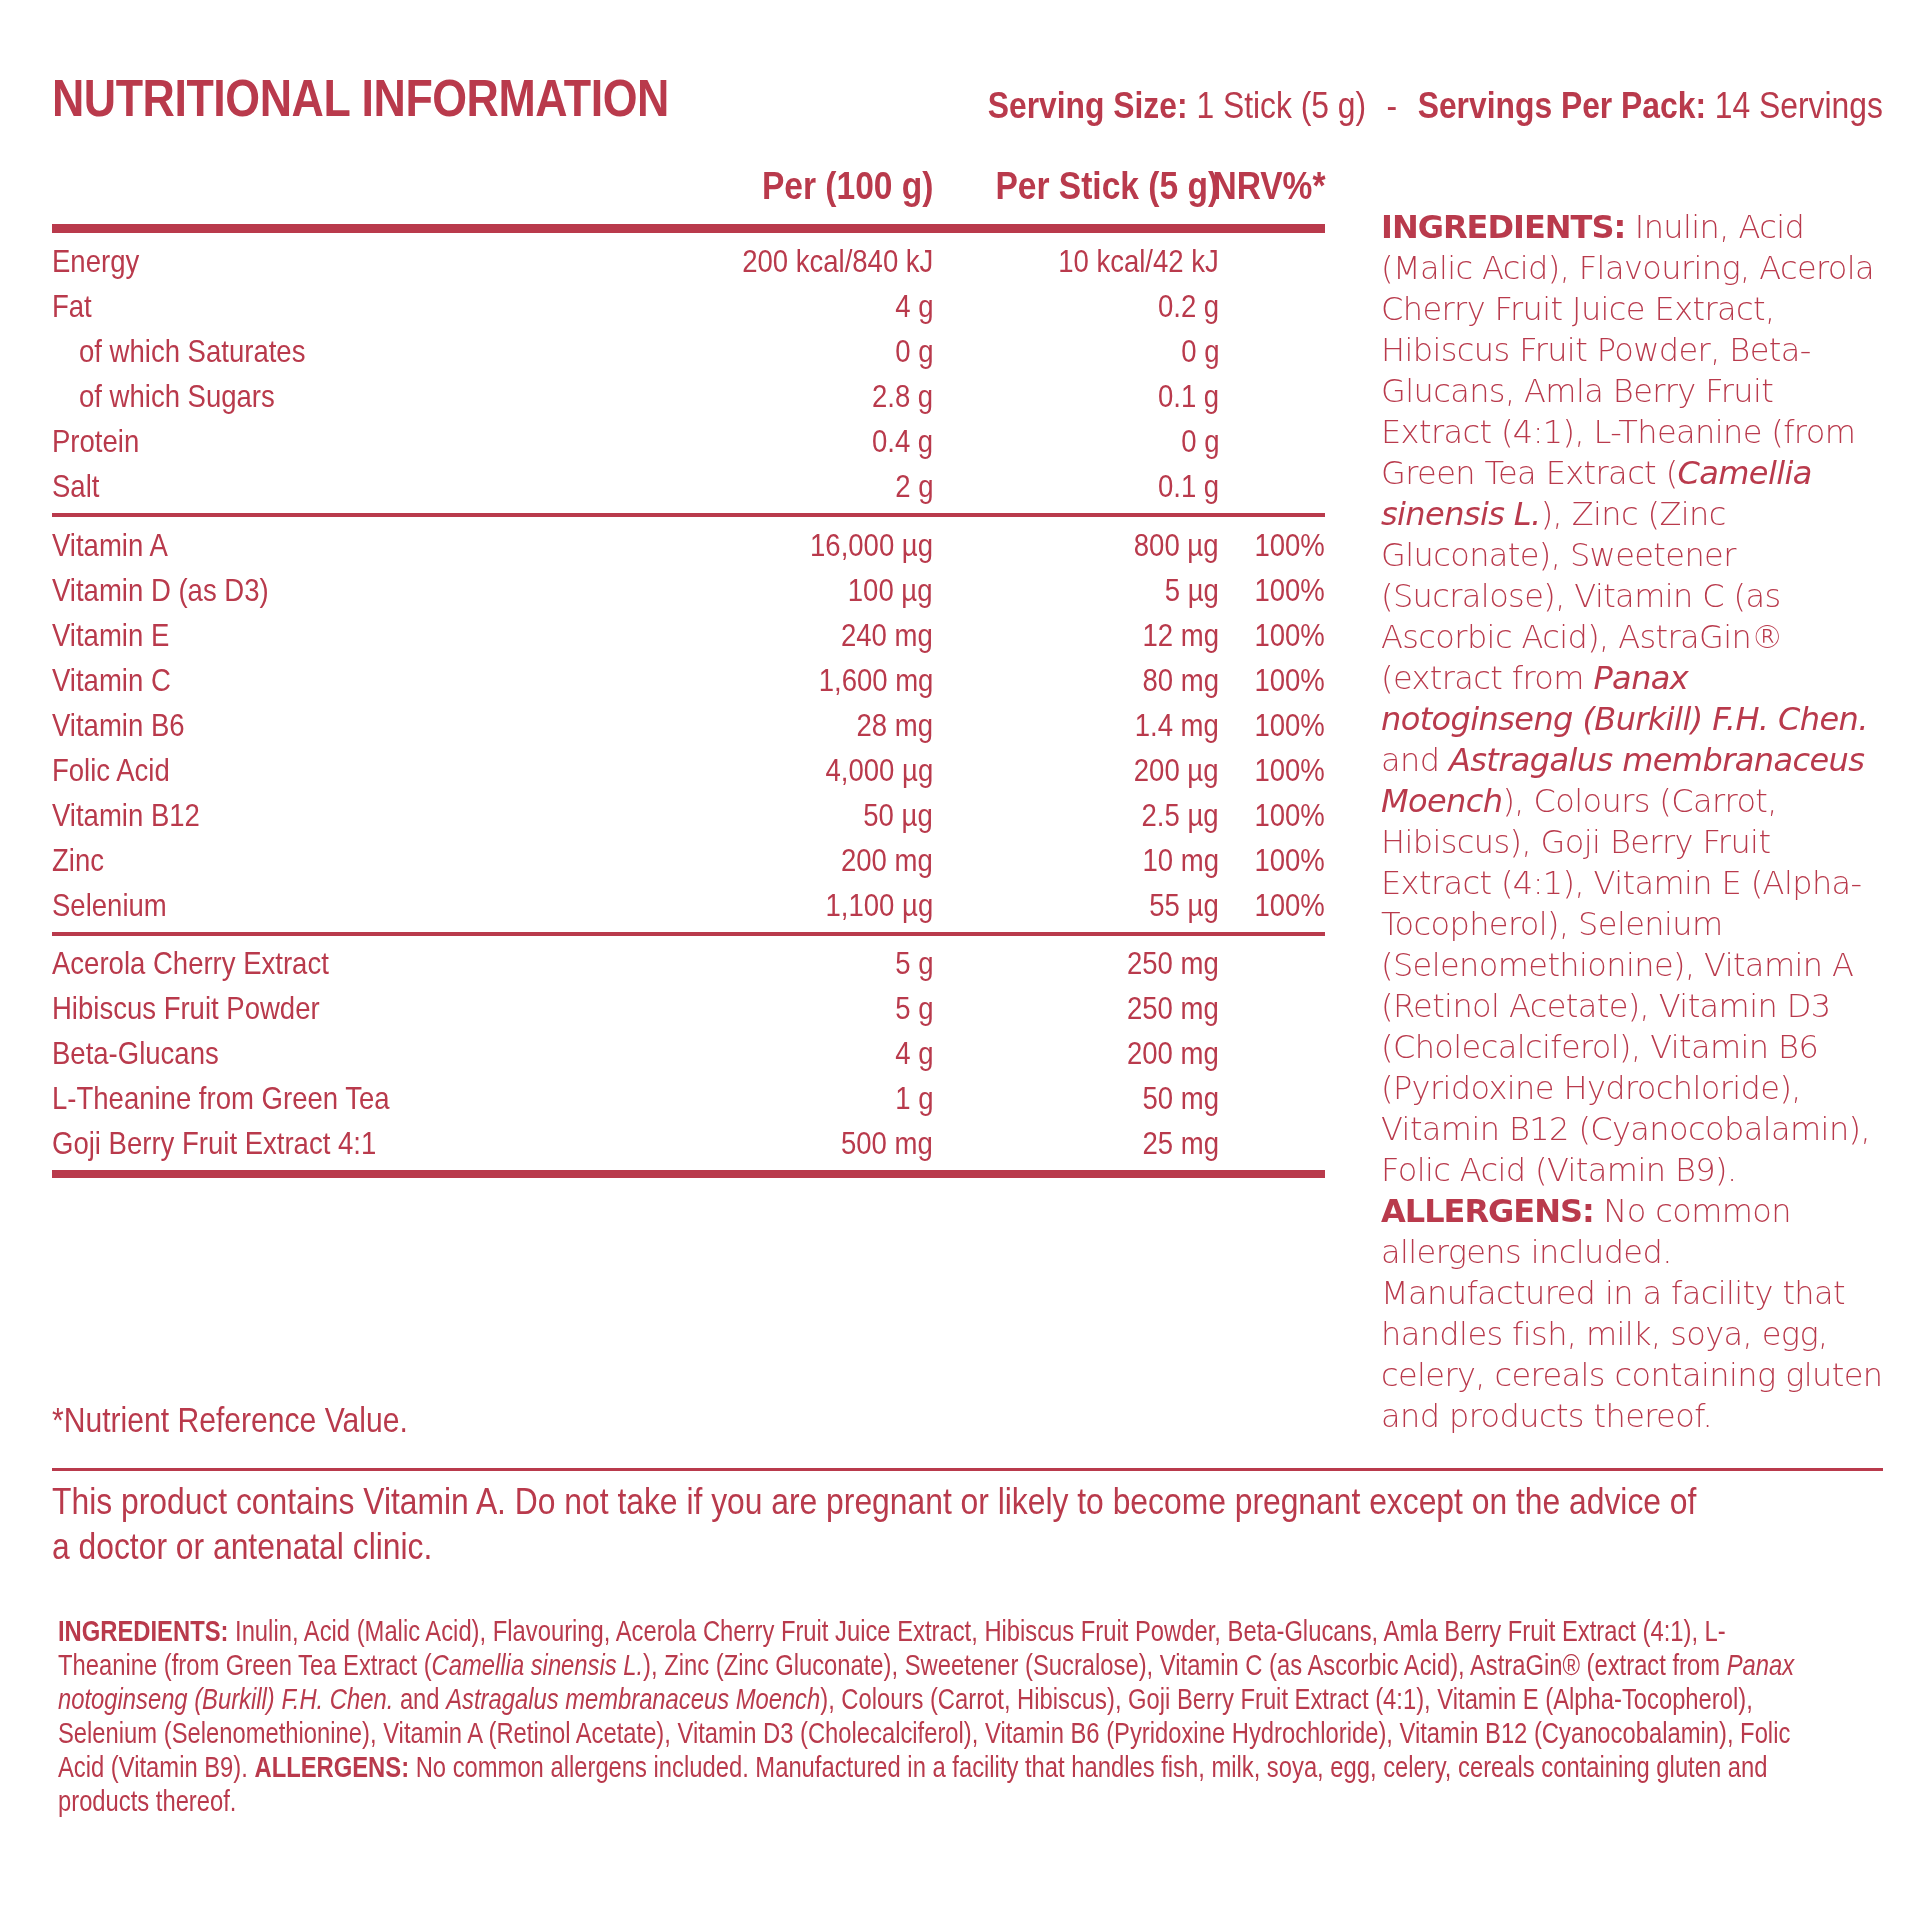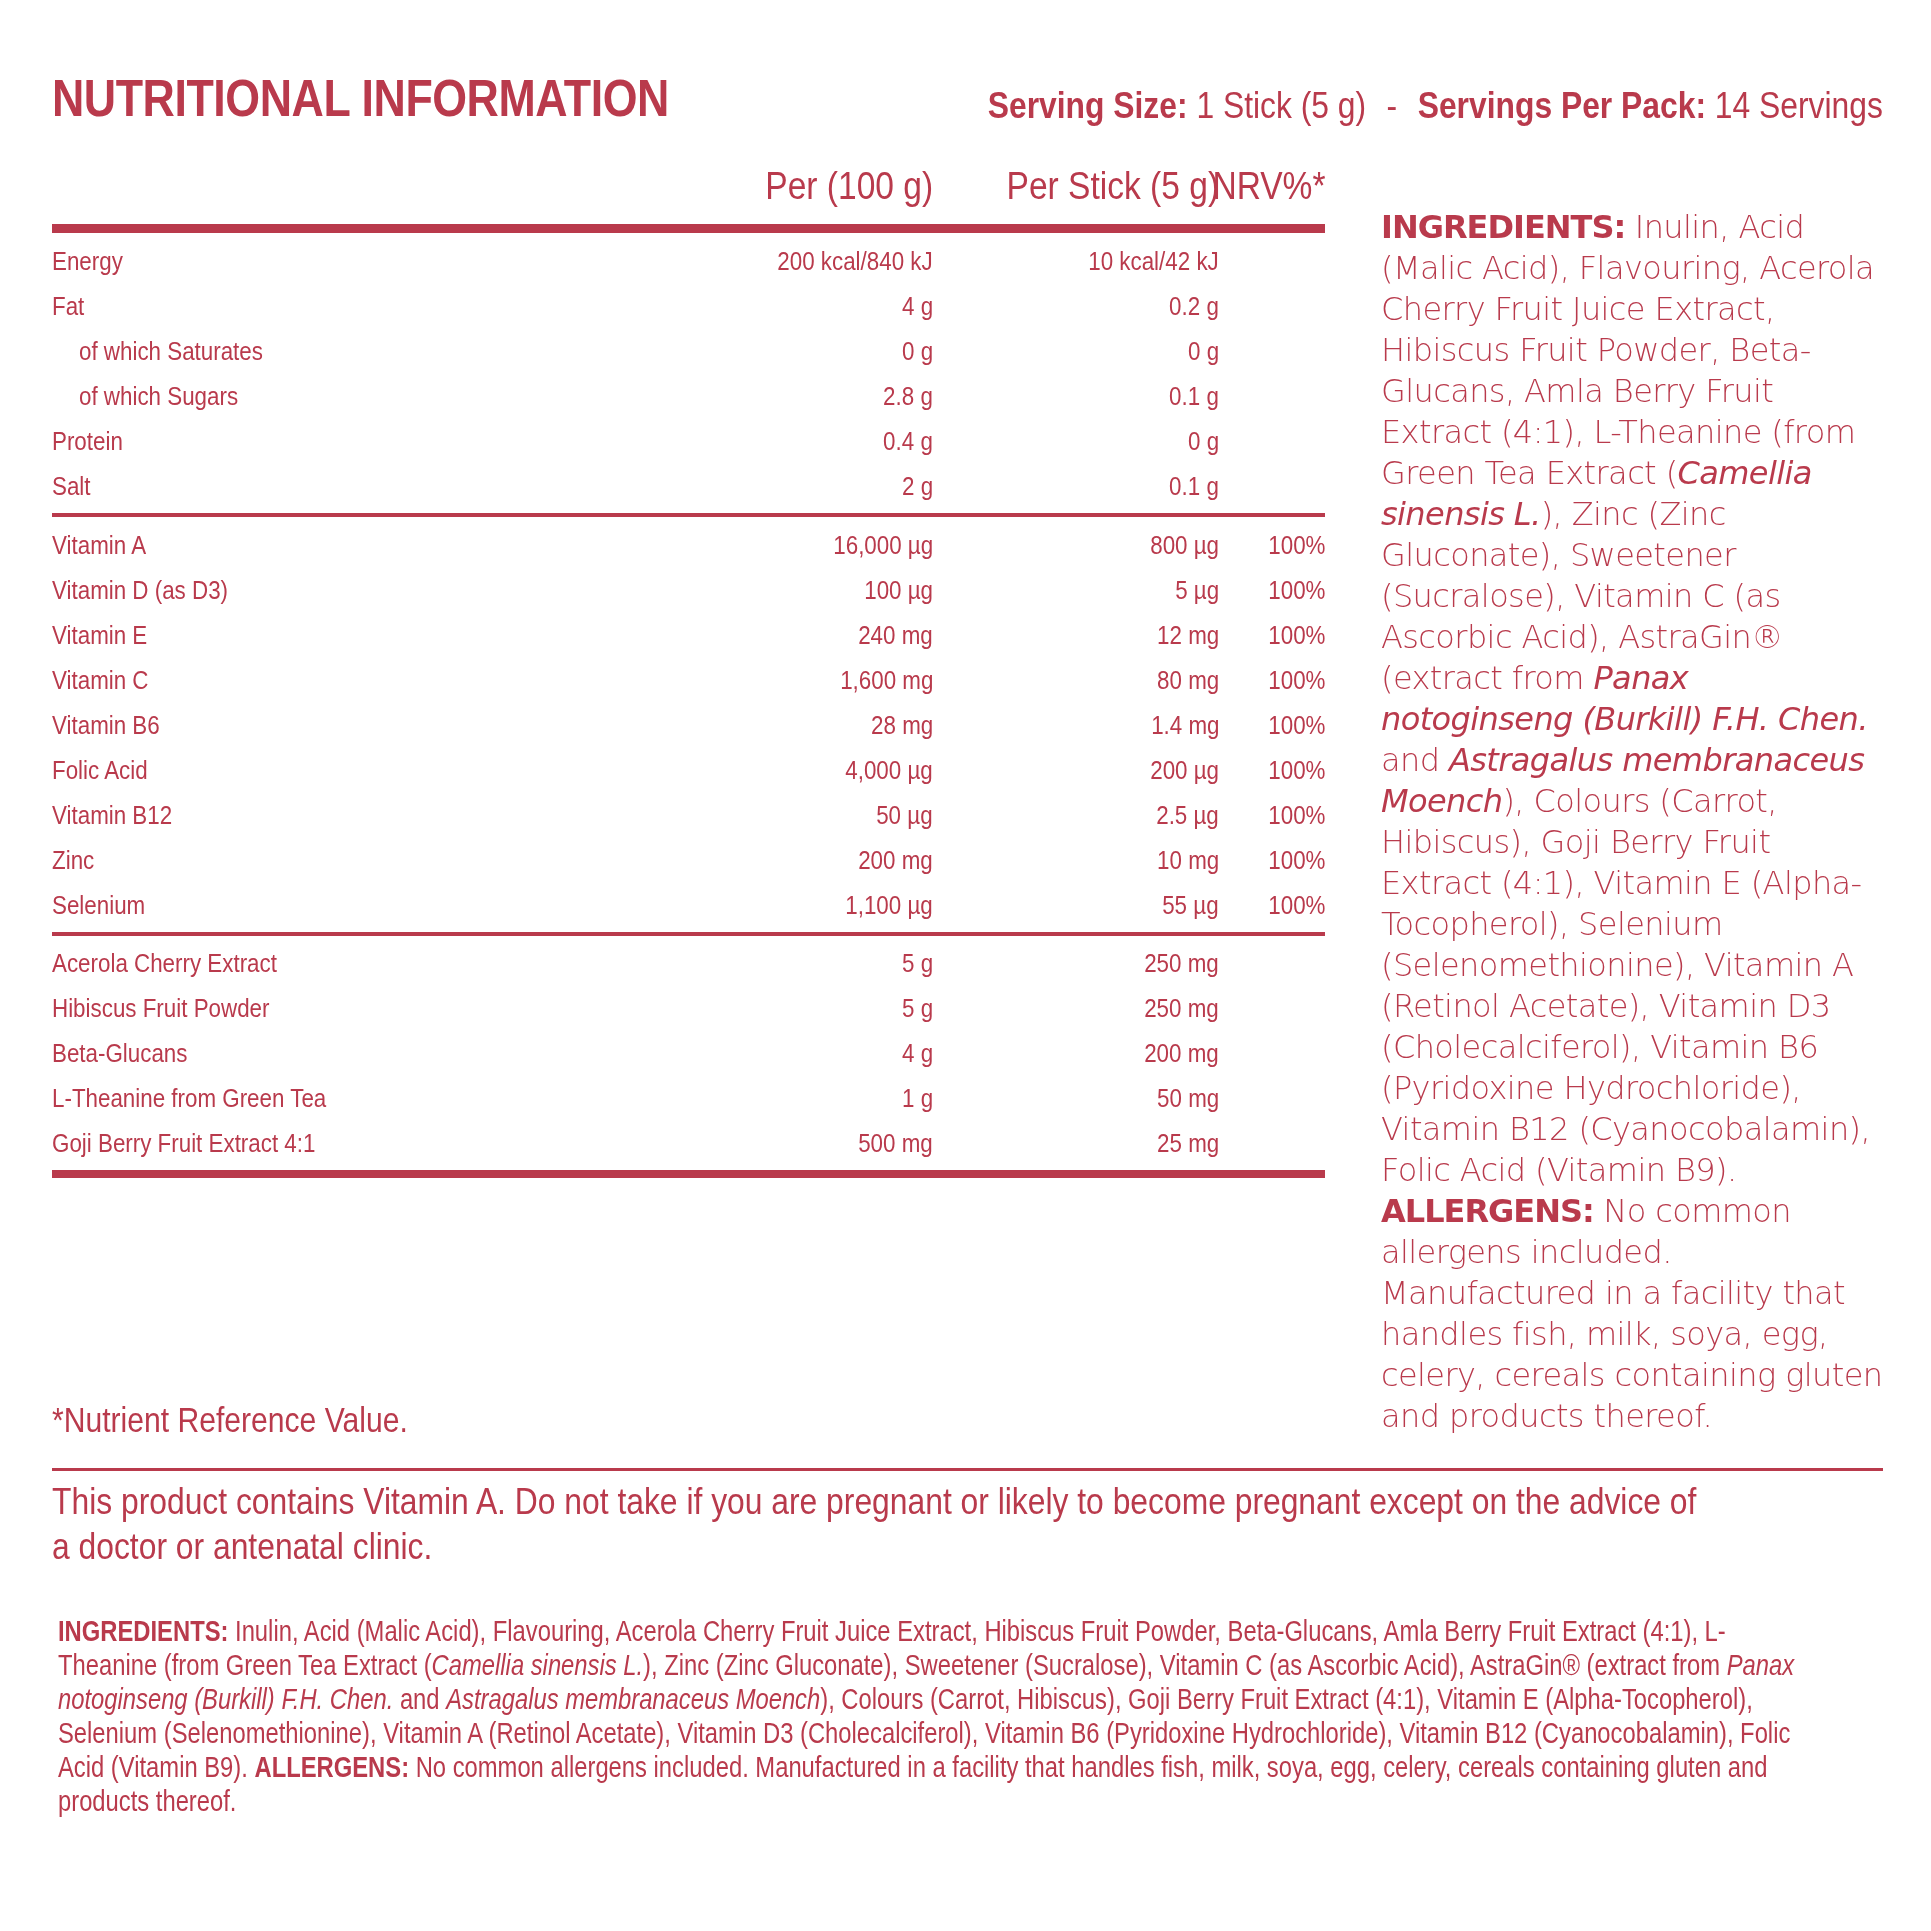--- a/index.html
+++ b/index.html
@@ -44,21 +44,21 @@
     #nutrition-table {
       position: absolute;
       left: 52px;
       top: 164px;
       width: 1273px;
     }
     .col-headers {
       position: relative;
       height: 54px;
       font-size: 39px;
-      font-weight: normal;
+      font-weight: bold;
     }
     .col-headers span {
       position: absolute;
       top: 0;
       white-space: nowrap;
       transform: scaleX(0.86);
       transform-origin: right top;
     }
     .thick-rule {
       height: 9.7px;
@@ -66,21 +66,21 @@
       margin-top: 5.8px;
     }
     .thin-rule {
       height: 3.9px;
       background: #b93a4c;
     }
     .section { padding: 5.8px 0 3.9px 0; }
     .row {
       position: relative;
       height: 45px;
-      font-size: 26px;
+      font-size: 32px;
       line-height: 45px;
       text-decoration: underline;
     }
     .row span {
       position: absolute;
       top: 0;
       white-space: nowrap;
       transform: scaleX(0.86);
     }
     .row .name { left: 0; transform-origin: left center; }

